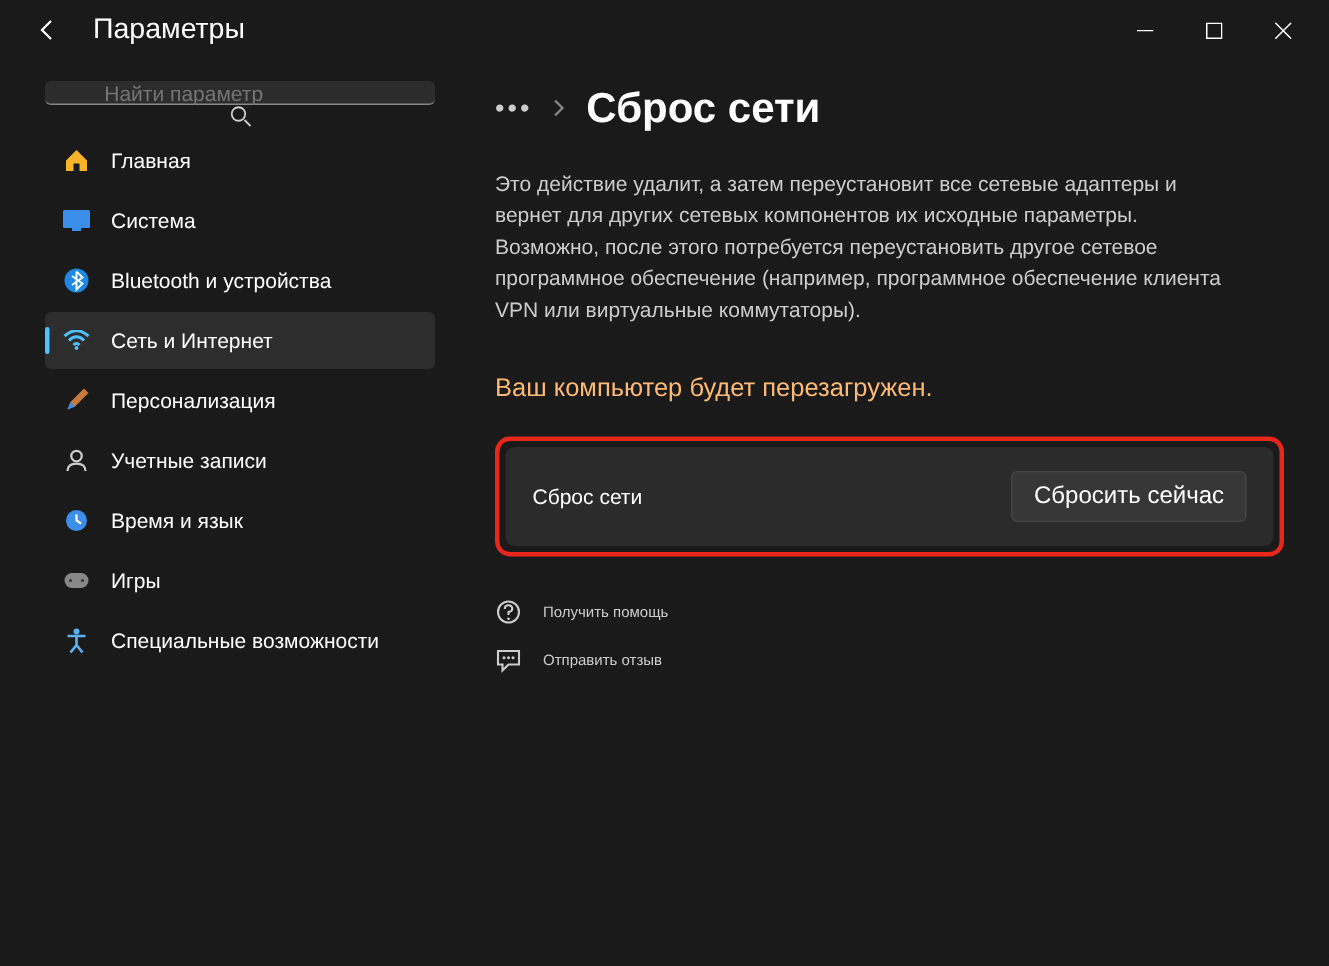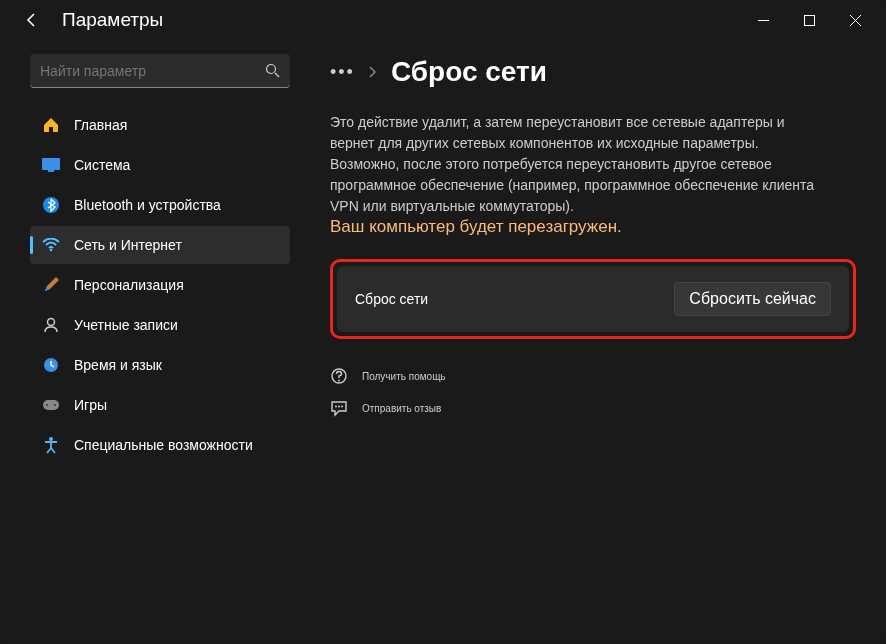--- a/index.html
+++ b/index.html
@@ -93,24 +93,25 @@
     font-size: 12px;
     color:#888;
     filter: blur(3px);
     user-select:none;
   }
   .search {
     display:flex;
     align-items:center;
     background:#2c2c2c;
     border-radius:4px;
-    height:34px;
+    height:16px;
     padding:0 10px;
     margin-bottom:18px;
     border-bottom:1px solid #888;
+    flex-direction:column;
   }
   .search input{
     flex:1;
     background:transparent;
     border:none;
     outline:none;
     color:#fff;
     font-size:14px;
   }
   .search .mag{ color:#ccc; }
@@ -152,21 +153,21 @@
     margin-bottom:24px;
     margin-top:6px;
   }
   .bc-dots{ font-size:18px; color:#ccc; letter-spacing:2px; cursor:pointer;}
   .bc-sep{ color:#888; }
   .page-title{ font-size:28px; font-weight:600; }
   .desc{
     font-size:14px;
     color:#ccc;
     line-height:1.5;
-    margin-bottom:0;
+    margin-bottom:32px;
     max-width:500px;
   }
   .desc2{
     font-size:17px;
     color:#fdba74;
     margin-bottom:22px;
   }
   .reset-card{
     border:3px solid #e8261b;
     border-radius:10px;

